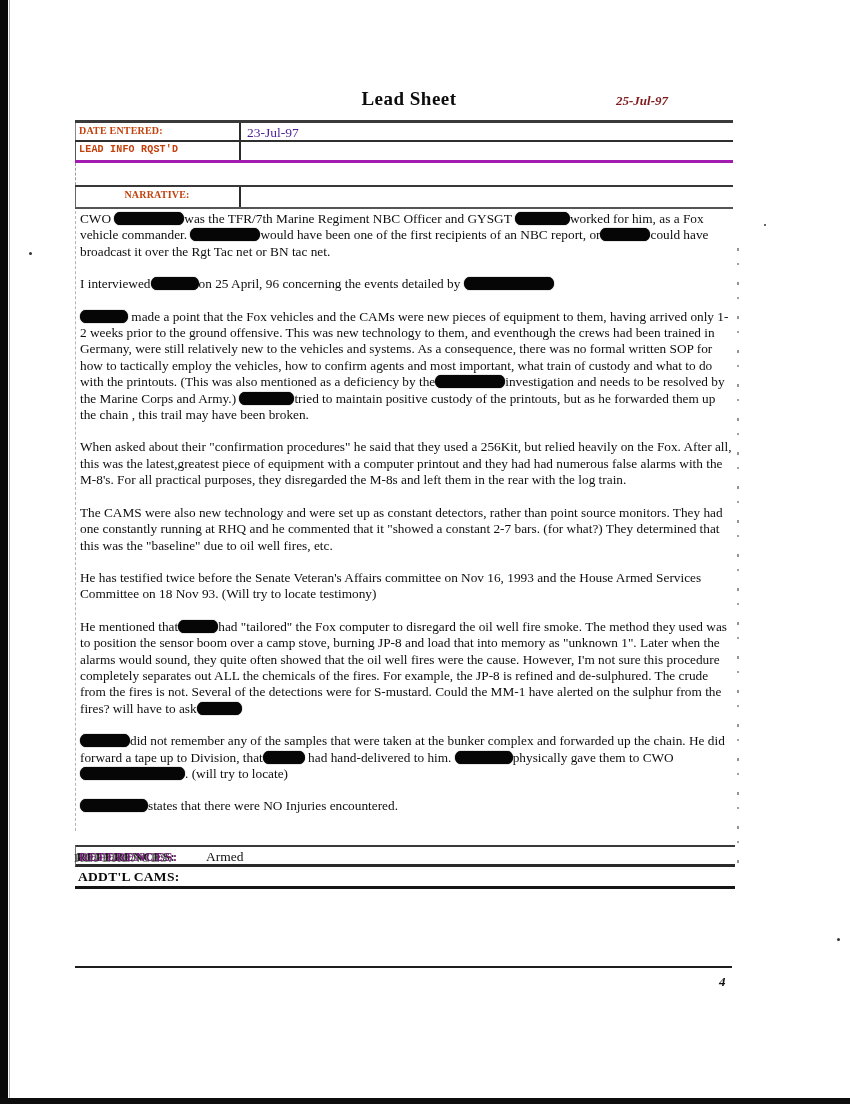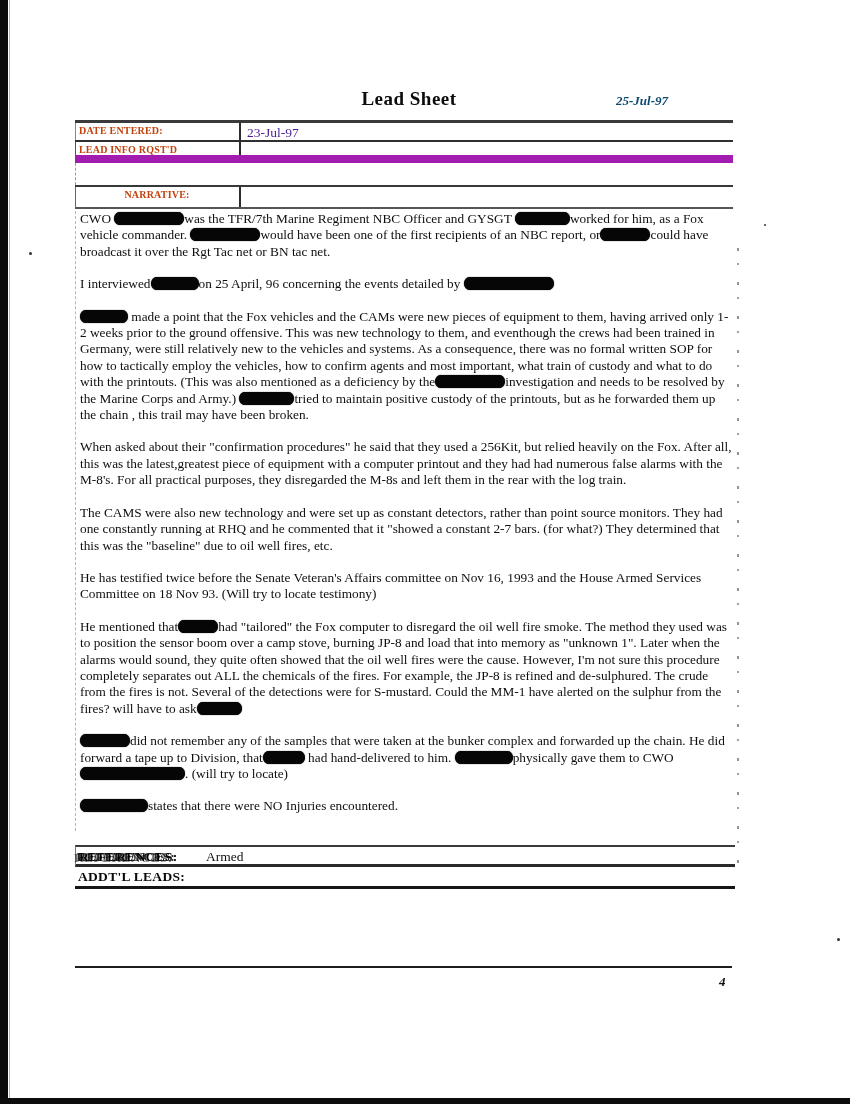--- a/index.html
+++ b/index.html
@@ -18,29 +18,29 @@
     opacity:.55;
   }
   .dot{position:absolute;width:3px;height:3px;background:#333;border-radius:50%;}
 
   
   .title{
     position:absolute;left:0;top:88px;width:818px;text-align:center;
     font-size:19px;font-weight:bold;letter-spacing:.5px;color:#0c0c0c;
   }
   .sheet-date{
-    position:absolute;left:616px;top:93px;font-size:13px;font-style:italic;font-weight:bold;color:#0c4a6e;
+    position:absolute;left:616px;top:93px;font-size:13px;font-style:italic;font-weight:bold;color:#7f1d1d;
   }
 
   
   .form{position:absolute;left:75px;top:120px;width:658px;}
   .row{position:relative;box-sizing:border-box;display:flex;}
   .row-line-top{border-top:3px solid #3a3a3a;}
   .r1{height:22px;border-bottom:2px solid #2f2f2f;}
-  .r2{height:21px;border-bottom:8px solid #a21caf;}
+  .r2{height:21px;border-bottom:3px solid #a21caf;font-family:Liberation Mono, monospace;}
   .r3{height:24px;border-bottom:2px solid #383838;}
   .r4{height:22px;border-bottom:2px solid #555;}
   .label-cell{
     width:166px;box-sizing:border-box;padding:2px 4px 0 3px;
     font-weight:bold;font-size:10px;letter-spacing:.2px;border-right:2px solid #2c2c2c;
     white-space:nowrap;color:#c2410c;
   }
   .value-cell{padding:2px 0 0 6px;font-size:13.5px;color:#4c1d95;}
   .r1 .label-cell{border-left:1px solid #888;}
   .r2 .label-cell{border-left:1px solid #555;}
@@ -58,21 +58,21 @@
     display:inline-block;height:13px;background:#060606;border-radius:6px/7px;
     vertical-align:-2px;box-shadow:0 0 1px #000;
   }
 
   
   .refs-row{
     position:absolute;left:75px;top:845px;width:660px;height:22px;box-sizing:border-box;
     border-top:2px solid #3a3a3a;border-bottom:3px solid #2a2a2a;border-left:1px solid #777;
   }
   .refs-label{
-    position:absolute;left:3px;top:2px;font-weight:bold;font-size:13.5px;color:#000000;
+    position:absolute;left:3px;top:2px;font-weight:bold;font-size:13.5px;color:#701a75;
     text-shadow:-2.5px 0 0 rgba(0,0,0,.85), -5px .5px 0 rgba(0,0,0,.55);
     letter-spacing:.3px;
   }
   .refs-value{position:absolute;left:130px;top:2px;font-size:13.5px;color:#101010;}
   .leads-row{
     position:absolute;left:75px;top:867px;width:660px;height:22px;box-sizing:border-box;
     border-bottom:3.5px solid #151515;
   }
   .leads-label{position:absolute;left:3px;top:2px;font-weight:bold;font-size:13.5px;letter-spacing:.3px;color:#0a0a0a;}
 
@@ -122,17 +122,17 @@
     <p class="para">He mentioned that<span class="redaction" style="width: 40px;"></span>had "tailored" the Fox computer to disregard the oil well fire smoke.  The method they used was to position the sensor boom over a camp stove, burning JP-8 and load that into memory as "unknown 1".   Later when the alarms would sound, they quite often showed that the oil well fires were the cause.  However, I'm not sure this procedure completely separates out ALL the chemicals of the fires.  For example, the JP-8 is refined and de-sulphured.  The crude from the fires is not.  Several of the detections were for S-mustard.  Could the MM-1 have alerted on the sulphur from the fires?  will have to ask<span class="redaction" style="width: 45px;"></span></p>
     <p class="para"><span class="redaction" style="width: 50px;"></span>did not remember any of the samples that were taken at the bunker complex and forwarded up the chain. He did forward a tape up to Division, that<span class="redaction" style="width: 42px;"></span> had hand-delivered to him.  <span class="redaction" style="width: 58px;"></span>physically gave them to CWO<span class="redaction" style="width: 105px;"></span>.  (will try to locate)</p>
     <p class="para"><span class="redaction" style="width: 68px;"></span>states that there were NO Injuries encountered.</p>
   </div>
 
 <div class="refs-row">
   <div class="refs-label">REFERENCES:</div>
   <div class="refs-value">Armed</div>
 </div>
 <div class="leads-row">
-  <div class="leads-label">ADDT'L LEADS:</div>
+  <div class="leads-label">ADDT'L CAMS:</div>
 </div>
 
 <div class="footer-line"></div>
 <div class="page-number">4</div>
 
 </body></html>

